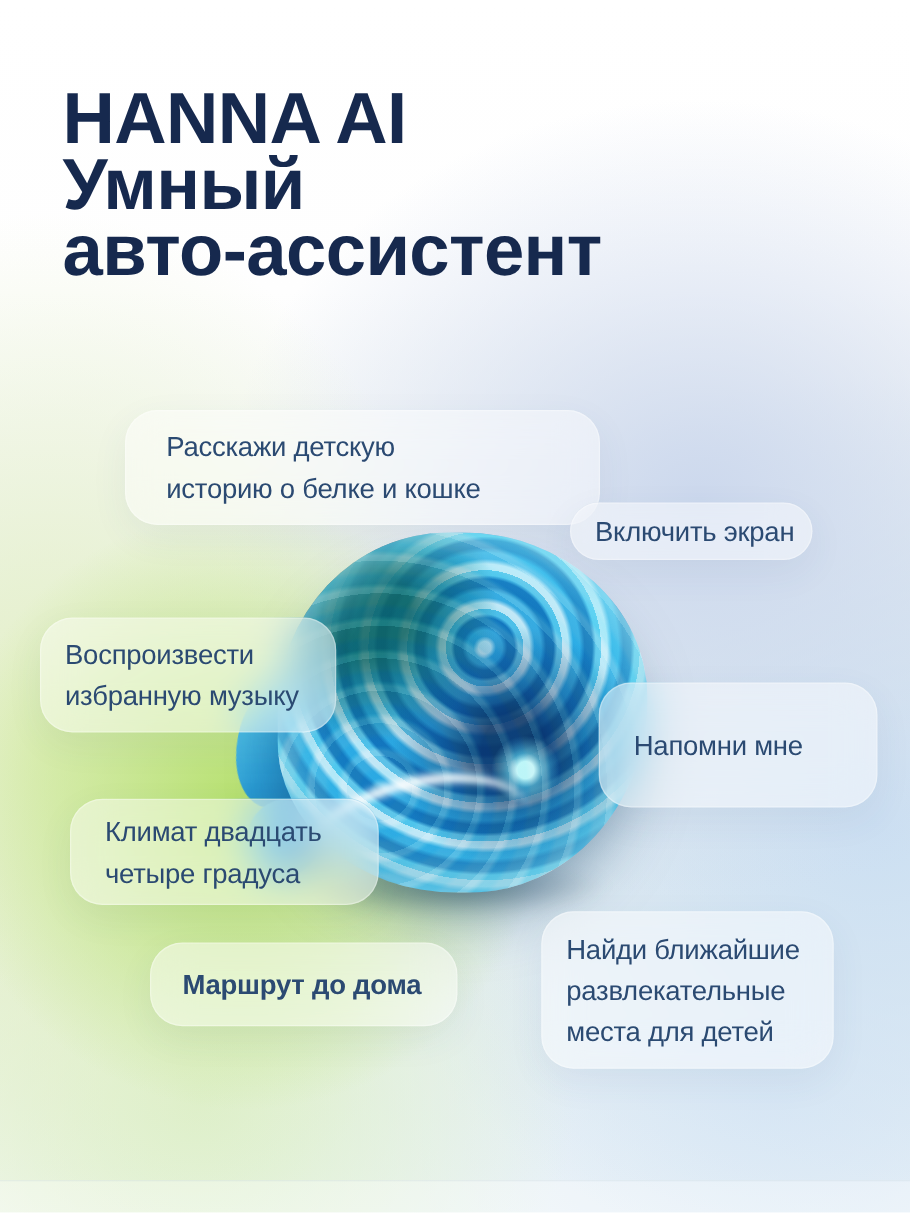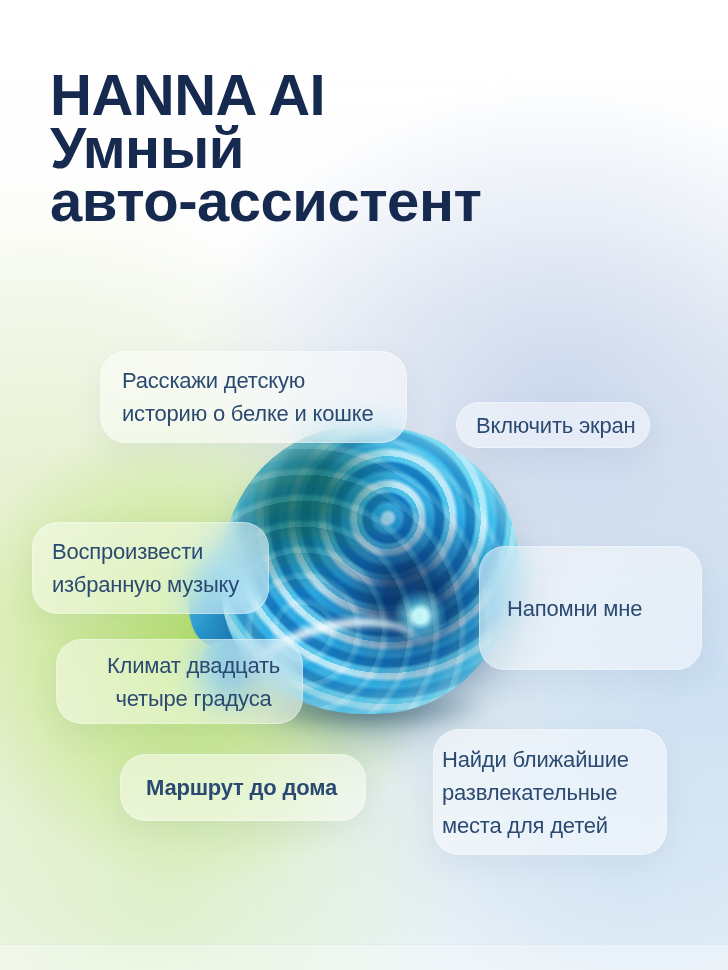--- a/index.html
+++ b/index.html
@@ -110,27 +110,27 @@
     -webkit-backdrop-filter: blur(16px) saturate(1.05);
     box-shadow: 0 10px 30px rgba(60,90,130,0.07), inset 0 0 0 1px rgba(255,255,255,0.30);
     color: #2b4a72;
     font-size: 22px;
     font-weight: 500;
     line-height: 33px;
     letter-spacing: -0.2px;
   }
   .bubble span { display: block; white-space: nowrap; }
 
-  .b-story    { left: 100px; top: 351px; width: 307px; height: 92px;  padding-left: 22px; }
+  .b-story    { left: 100px; top: 328px; width: 380px; height: 92px;  padding-left: 33px; }
   .b-screen   { left: 456px; top: 402px; width: 194px; height: 46px;  padding-left: 20px; }
-  .b-music    { left: 32px;  top: 494px; width: 237px; height: 92px;  padding-left: 20px; margin-top: 28px; }
-  .b-reminder { left: 479px; top: 546px; width: 223px; height: 124px; padding-left: 28px; gap: 34px; }
-  .b-climate  { left: 56px;  top: 639px; width: 247px; height: 85px;  padding-left: 28px; align-items: center; }
+  .b-music    { left: 32px;  top: 494px; width: 237px; height: 92px;  padding-left: 20px; }
+  .b-reminder { left: 479px; top: 546px; width: 223px; height: 100px; padding-left: 28px; gap: 34px; }
+  .b-climate  { left: 56px;  top: 639px; width: 247px; height: 85px;  padding-left: 28px; }
   .b-route    { left: 120px; top: 754px; width: 246px; height: 67px;  padding-left: 26px; font-weight: bold; }
-  .b-places   { left: 433px; top: 729px; width: 234px; height: 126px; padding-left: 9px; }
+  .b-places   { left: 433px; top: 729px; width: 234px; height: 126px; padding-left: 20px; }
 
   
   .bottom-band {
     position: absolute;
     left: 0; top: 944px;
     width: 728px; height: 26px;
     background: rgba(255,255,255,0.32);
     border-top: 1px solid rgba(170,195,205,0.18);
     z-index: 4;
   }

